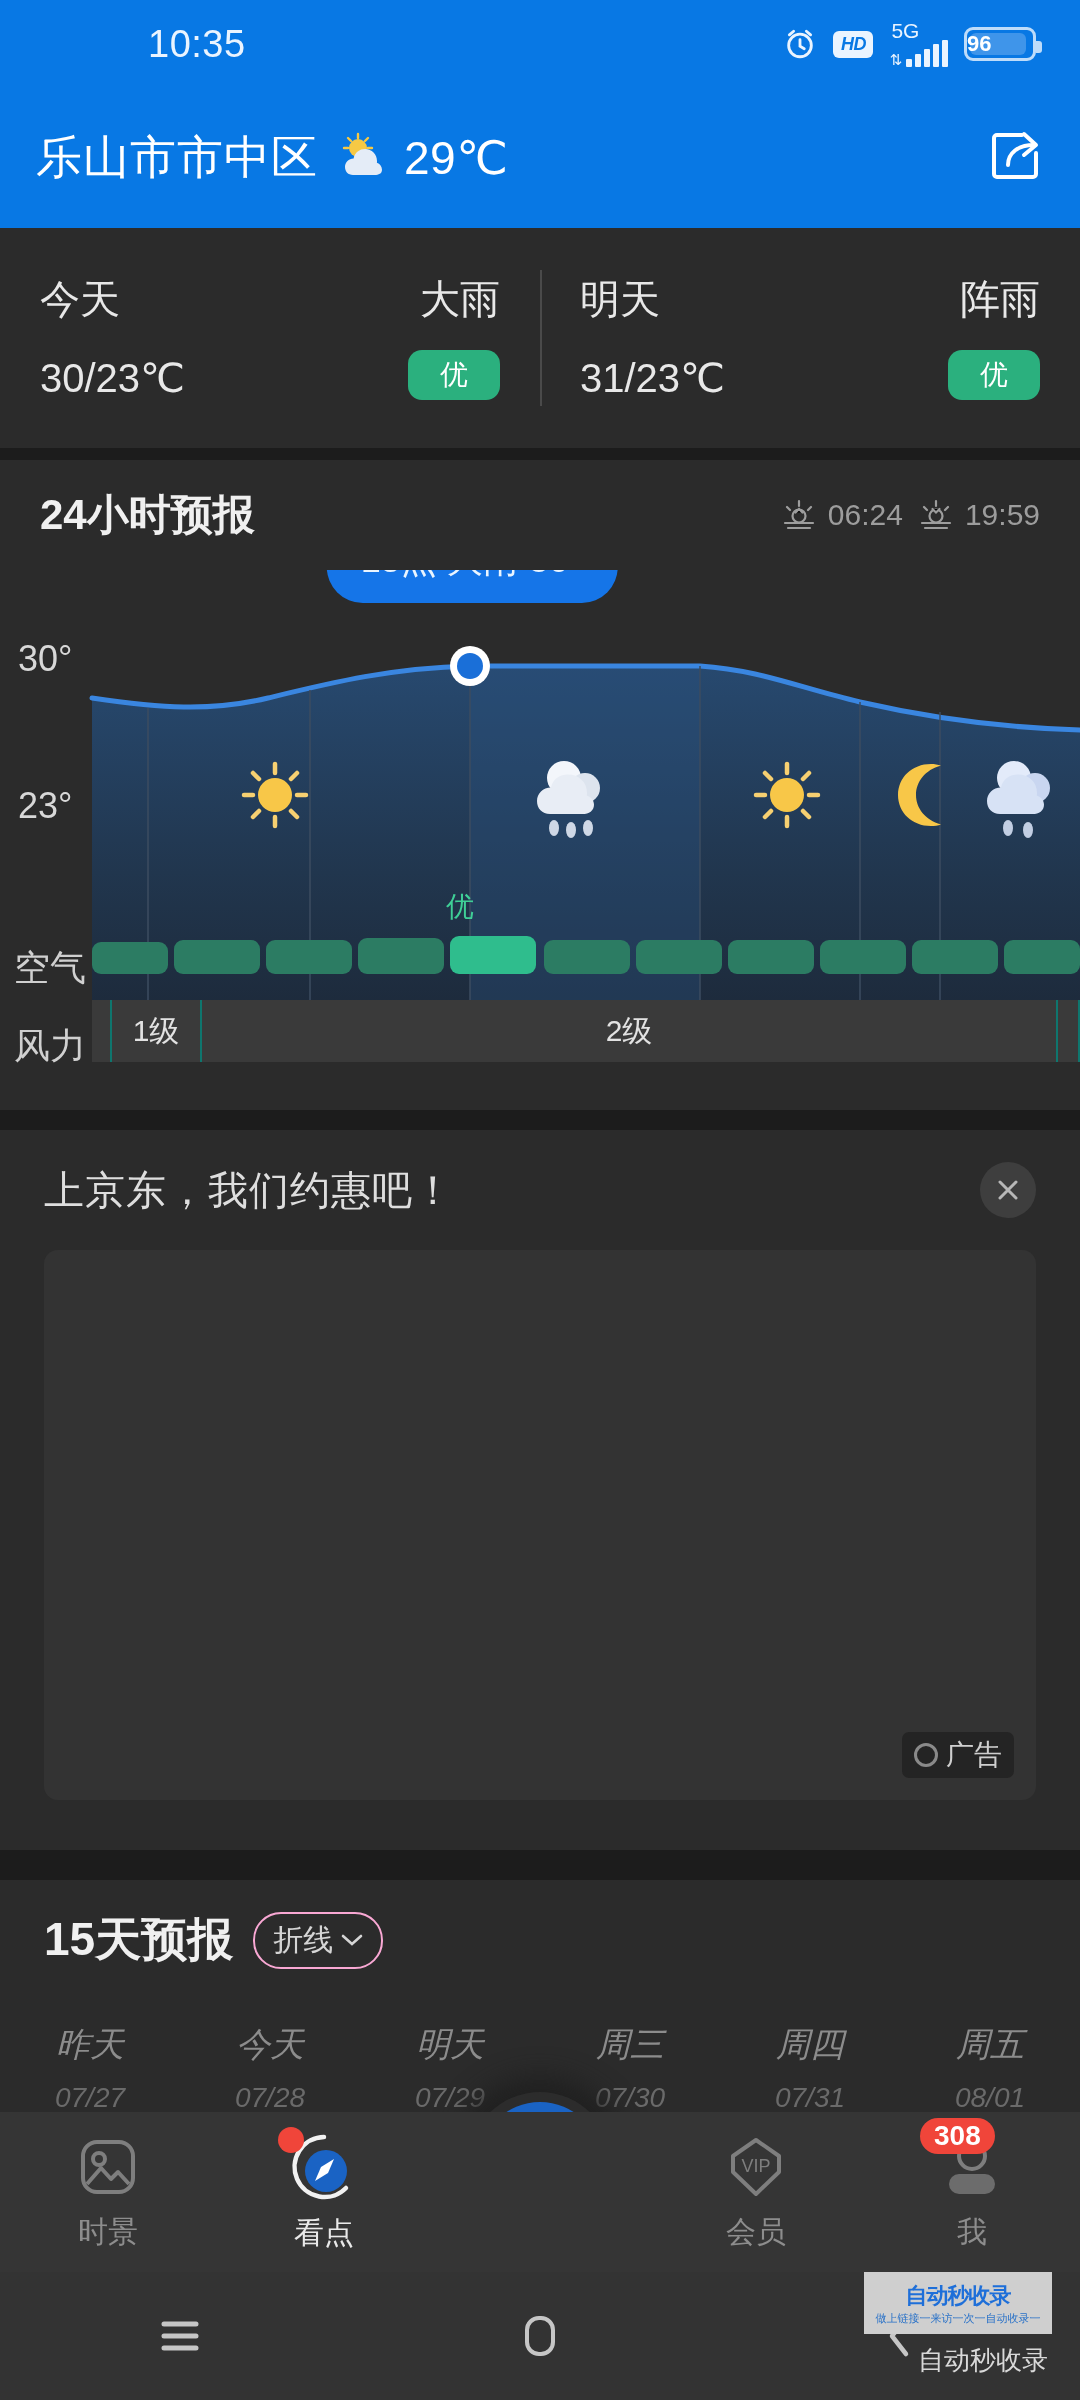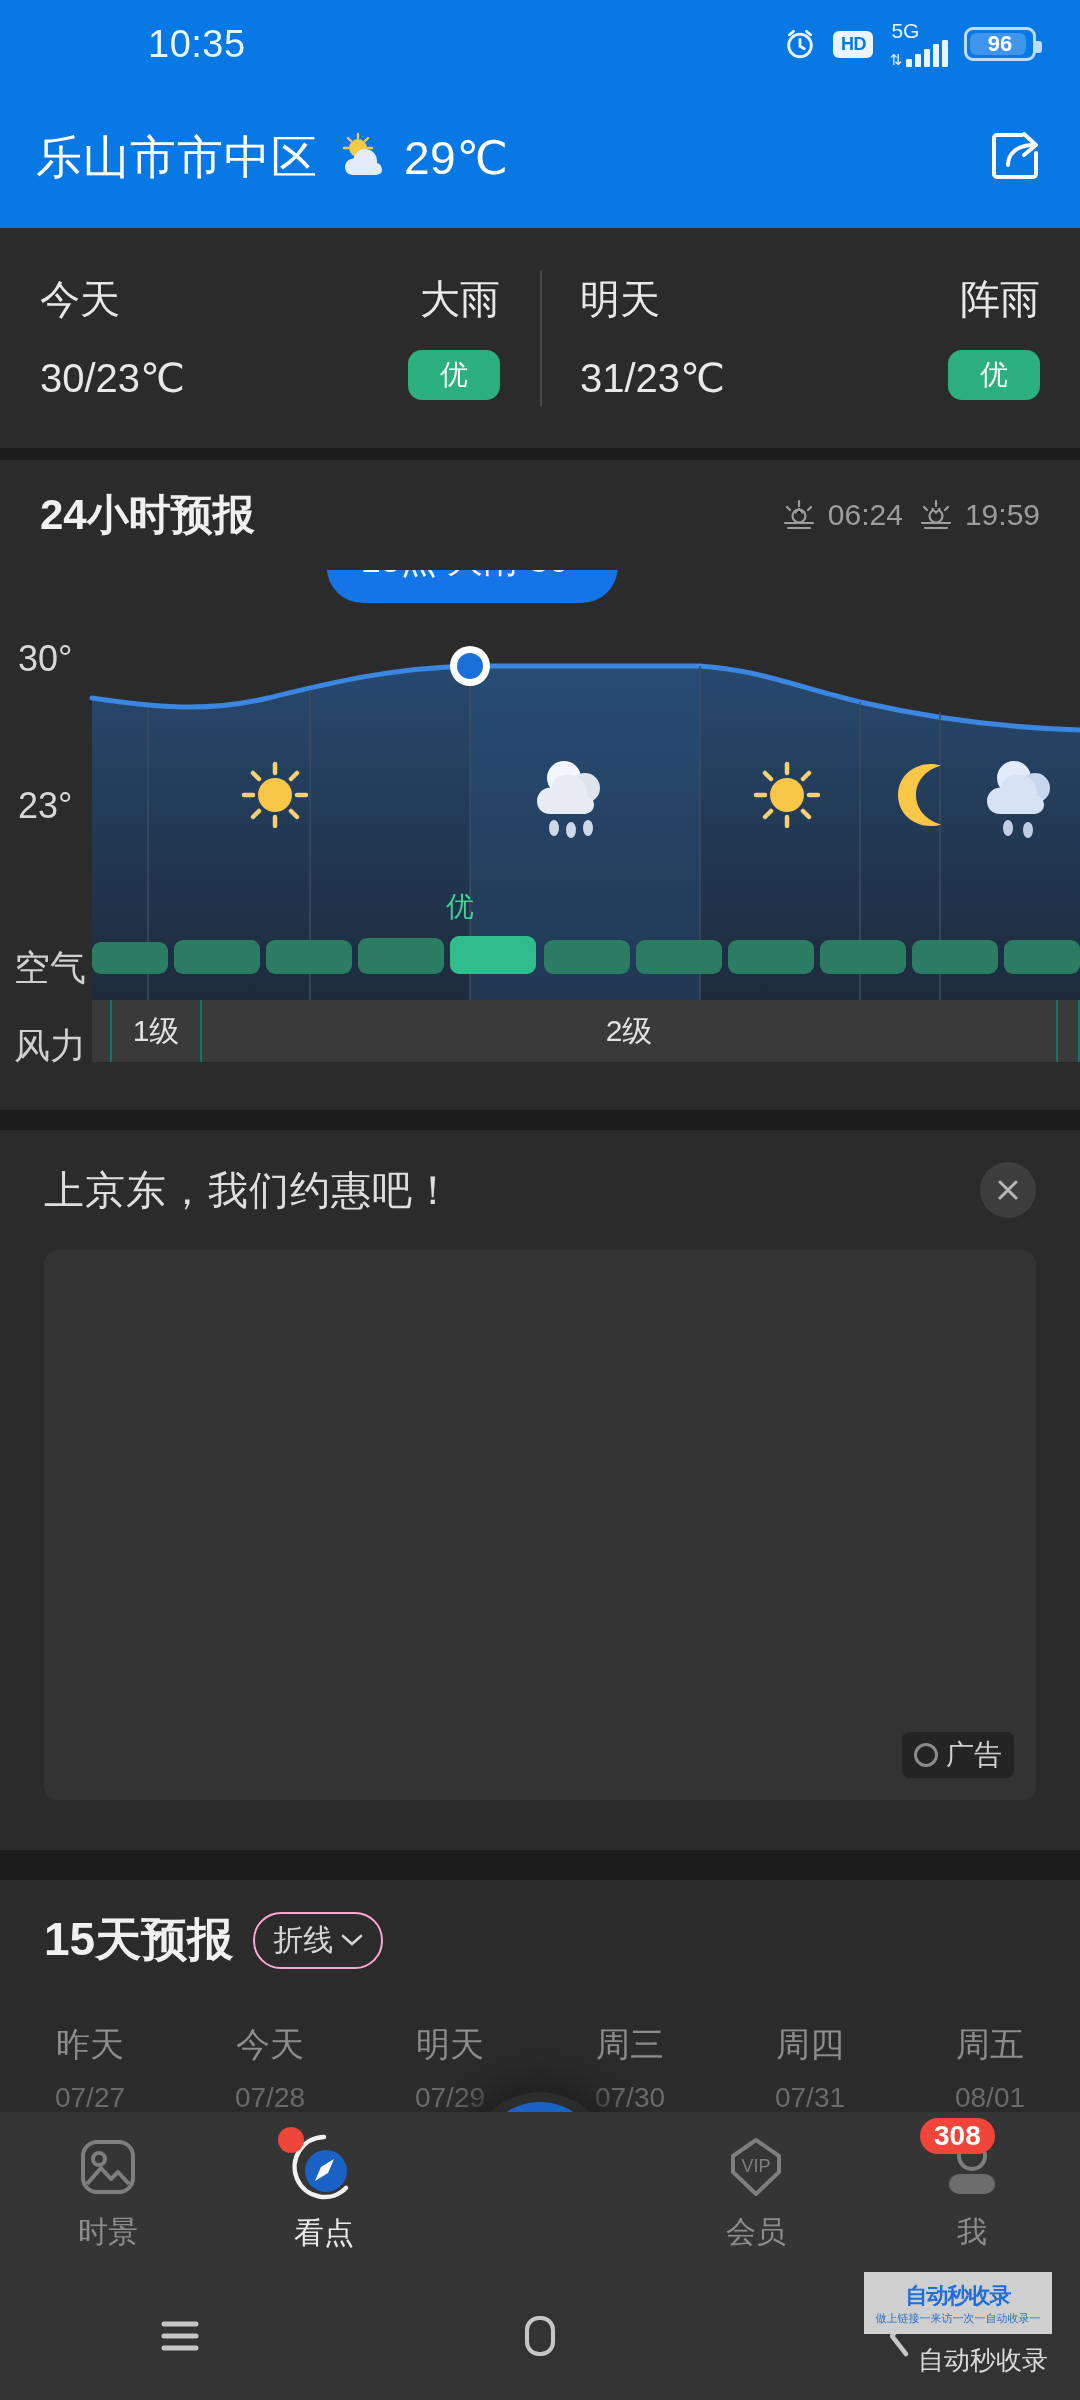--- a/index.html
+++ b/index.html
@@ -20,30 +20,30 @@
   }
   .status-time{
     color:#eaf4ff; font-size:38px; font-weight:500; letter-spacing:.5px;
     margin-left:148px;
   }
   .status-right{ margin-left:auto; display:flex; align-items:center; gap:16px; }
   .ic-alarm{ width:34px; height:34px; display:block; }
   .ic-hd{
     width:40px;height:27px;border-radius:6px;background:#eaf4ff;
     color:#0878e4;font-size:18px;font-weight:bold;line-height:27px;
-    text-align:center;letter-spacing:-.5px;
+    text-align:center;letter-spacing:-.5px;font-style:italic;
   }
   .sig-wrap{ display:flex; flex-direction:column; align-items:flex-start; }
   .sig-5g{ color:#eaf4ff; font-size:21px; line-height:20px; font-weight:500; margin-left:2px;}
   .sig-row{ display:flex; align-items:flex-end; gap:3px; height:26px;}
   .sig-arrows{ color:#eaf4ff; font-size:15px; line-height:15px; margin-right:1px;}
   .bar{ width:6px; background:#eaf4ff; border-radius:1px; }
   .batt{
     width:72px;height:34px;border:3px solid #bedcfa;border-radius:9px;
-    display:flex;align-items:center;justify-content:center;position:relative;
+    display:flex;align-items:center;position:relative;
   }
   .batt-fill{
     position:absolute;left:3px;top:3px;bottom:3px;width:56px;
     background:#3f95ea;border-radius:6px;
   }
   .batt-num{ position:relative; color:#fff; font-size:22px; font-weight:bold; }
   .batt-cap{
     position:absolute; right:-9px; top:11px; width:6px;height:12px;
     background:#bedcfa;border-radius:0 3px 3px 0;
   }
@@ -157,20 +157,21 @@
   .s15-head{ height:120px; display:flex; align-items:center; padding:0 44px; }
   .s15-title{ color:#f0f0f0; font-size:46px; font-weight:bold; }
   .s15-chip{
     margin-left:20px; border:2px solid #f9a8d4; border-radius:28px;
     padding:6px 18px; color:#d5d5d5; font-size:30px;
     display:flex; align-items:center; gap:8px;
   }
   .days15{
     position:absolute; left:0; top:118px; width:1080px; height:120px;
     display:flex;
+    font-style:italic;
   }
   .d15{ flex:1; text-align:center; color:#8c8c8c; font-size:34px; padding-top:24px; }
   .d15 .dt{ display:block; color:#6a6a6a; font-size:28px; margin-top:14px; }
 
   
   .botnav{
     position:absolute; left:0; bottom:128px; width:1080px; height:160px;
     background:#353535; display:flex; align-items:center;
   }
   .nav-item{

